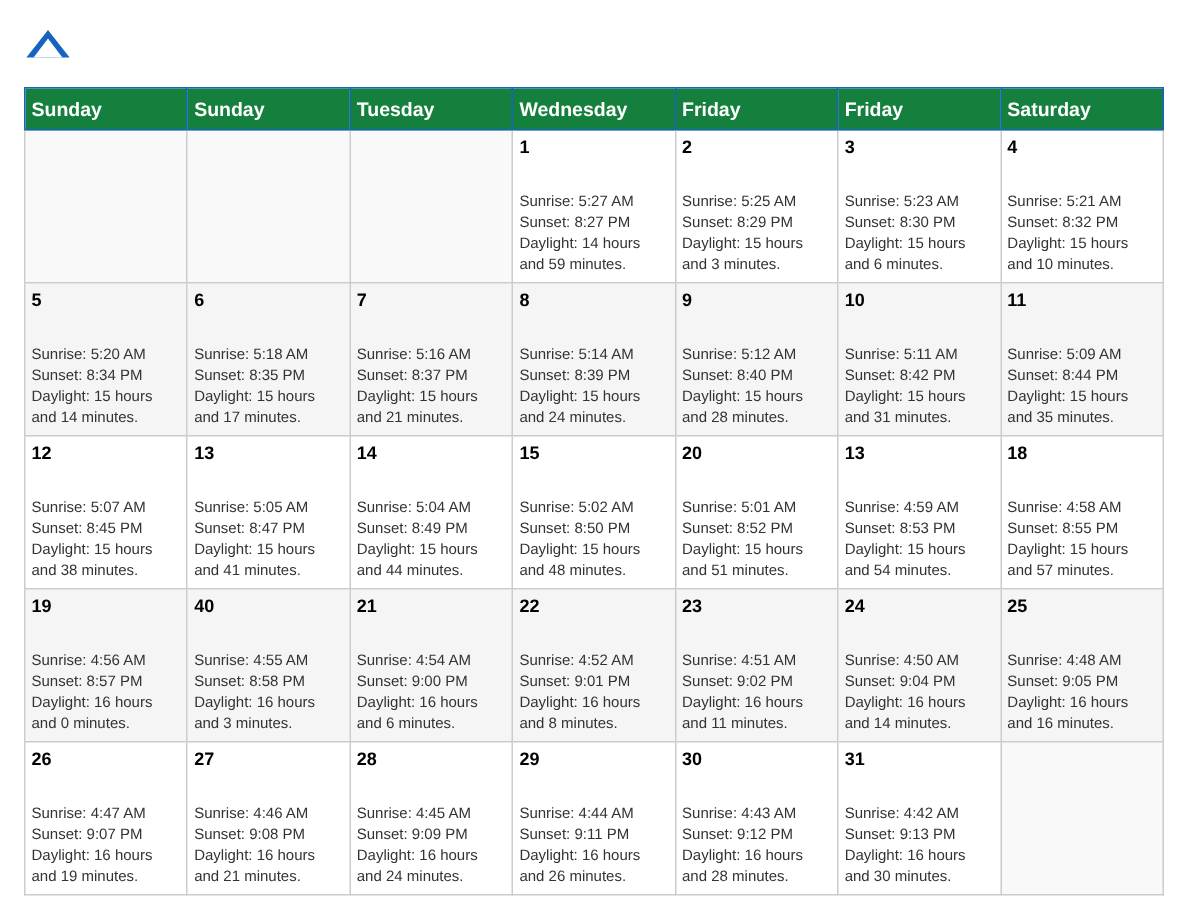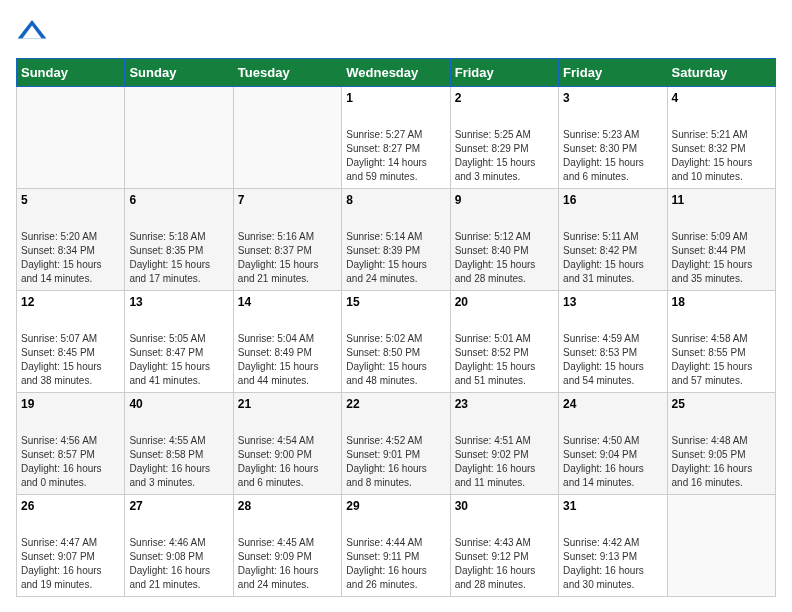--- a/index.html
+++ b/index.html
@@ -170,21 +170,21 @@
         </td>
         <td>
           <span class="day-number">8</span>
           <div class="day-info">Sunrise: 5:14 AM<br>Sunset: 8:39 PM<br>Daylight: 15 hours and 24 minutes.</div>
         </td>
         <td>
           <span class="day-number">9</span>
           <div class="day-info">Sunrise: 5:12 AM<br>Sunset: 8:40 PM<br>Daylight: 15 hours and 28 minutes.</div>
         </td>
         <td>
-          <span class="day-number">16</span>
+          <span class="day-number">10</span>
           <div class="day-info">Sunrise: 5:11 AM<br>Sunset: 8:42 PM<br>Daylight: 15 hours and 31 minutes.</div>
         </td>
         <td>
           <span class="day-number">11</span>
           <div class="day-info">Sunrise: 5:09 AM<br>Sunset: 8:44 PM<br>Daylight: 15 hours and 35 minutes.</div>
         </td>
       </tr>
       <tr class="row-odd">
         <td>
           <span class="day-number">12</span>

